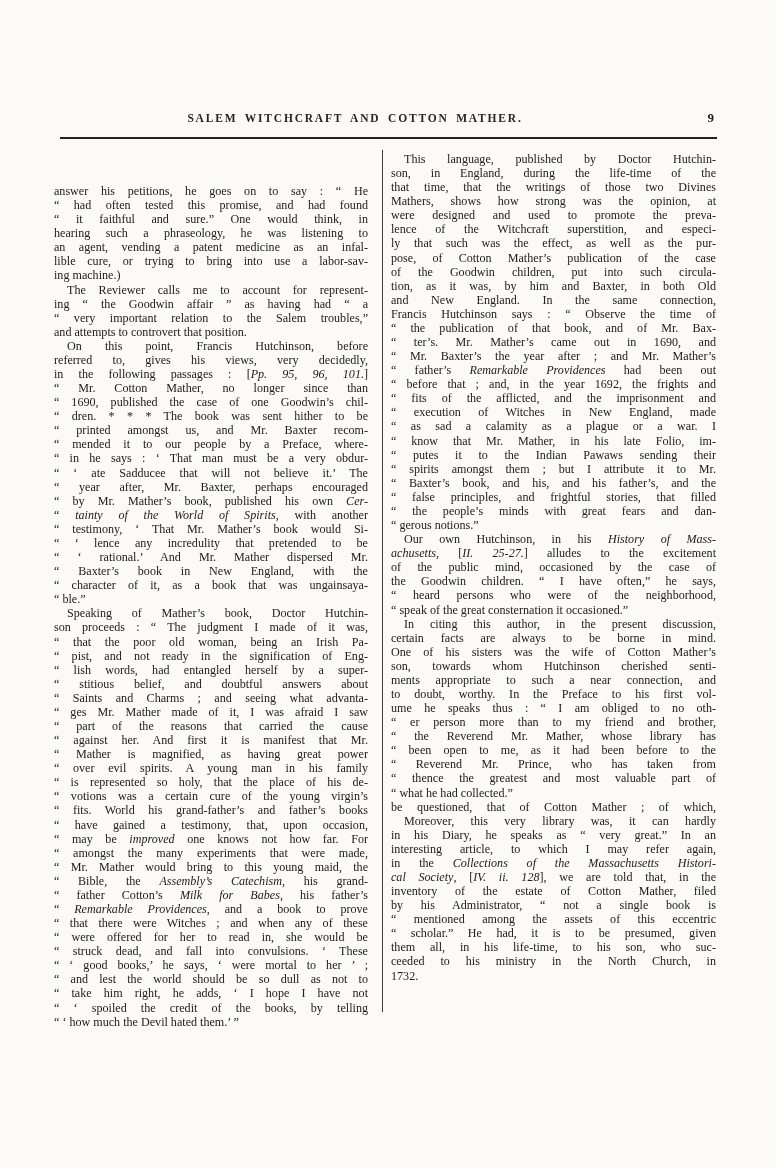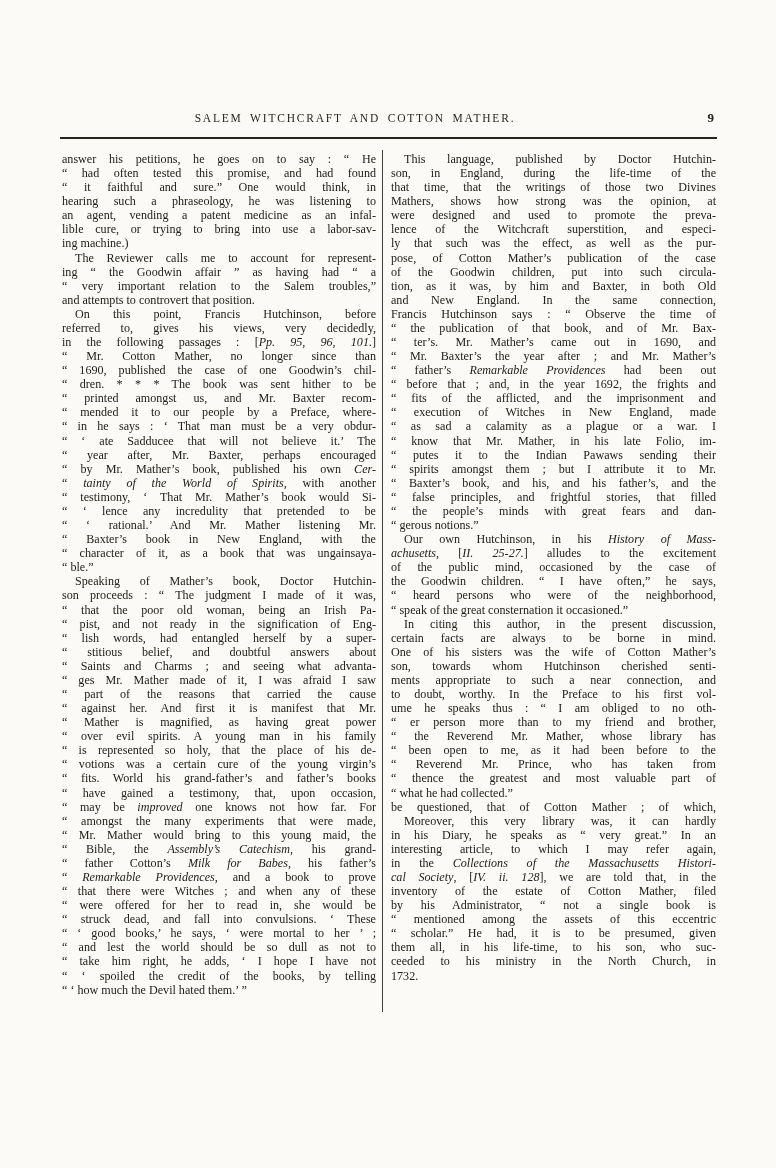--- a/index.html
+++ b/index.html
@@ -23,21 +23,21 @@
     position: absolute;
     inset: 0;
   }
   .running-head {
     position: absolute;
     top: 112px;
     left: 28px;
     width: 654px;
     text-align: center;
     font-size: 11.5px;
-    font-weight: normal;
+    font-weight: bold;
     letter-spacing: 1.8px;
     word-spacing: 3px;
     color: #2a261f;
   }
   .page-number {
     position: absolute;
     top: 110px;
     left: 688px;
     width: 26px;
     text-align: right;
@@ -59,21 +59,21 @@
     width: 1px;
     height: 862px;
     background: #433e36;
   }
   .column {
     position: absolute;
     top: 152px;
     font-size: 12.1px;
     line-height: 14.08px;
   }
-  .column.left  { left: 62px;  width: 314px; }
+  .column.left  { left: 54px;  width: 314px; margin-top: 32px; }
   .column.right { left: 391px; width: 325px; }
   .line {
     text-align: justify;
     text-align-last: justify;
   }
   .line.para-end {
     text-align: left;
     text-align-last: left;
   }
   .line.indent {
@@ -111,21 +111,21 @@
       <div class="line"><span>“ dren.  *   *   *  The book was sent hither to be</span></div>
       <div class="line"><span>“ printed amongst us, and Mr. Baxter recom-</span></div>
       <div class="line"><span>“ mended it to our people by a Preface, where-</span></div>
       <div class="line"><span>“ in he says : ‘ That man must be a very obdur-</span></div>
       <div class="line"><span>“ ‘ ate Sadducee that will not believe it.’  The</span></div>
       <div class="line"><span>“ year after, Mr. Baxter, perhaps encouraged</span></div>
       <div class="line"><span>“ by Mr. Mather’s book, published his own </span><i>Cer-</i></div>
       <div class="line"><span>“ </span><i>tainty of the World of Spirits</i><span>, with another</span></div>
       <div class="line"><span>“ testimony, ‘ That Mr. Mather’s book would Si-</span></div>
       <div class="line"><span>“ ‘ lence any incredulity that pretended to be</span></div>
-      <div class="line"><span>“ ‘ rational.’  And Mr. Mather listening Mr.</span></div>
+      <div class="line"><span>“ ‘ rational.’  And Mr. Mather dispersed Mr.</span></div>
       <div class="line"><span>“ Baxter’s book in New England, with the</span></div>
       <div class="line"><span>“ character of it, as a book that was ungainsaya-</span></div>
       <div class="line para-end"><span>“ ble.”</span></div>
       <div class="line indent"><span>Speaking of Mather’s book, Doctor Hutchin-</span></div>
       <div class="line"><span>son proceeds : “ The judgment I made of it was,</span></div>
       <div class="line"><span>“ that the poor old woman, being an Irish Pa-</span></div>
       <div class="line"><span>“ pist, and not ready in the signification of Eng-</span></div>
       <div class="line"><span>“ lish words, had entangled herself by a super-</span></div>
       <div class="line"><span>“ stitious belief, and doubtful answers about</span></div>
       <div class="line"><span>“ Saints and Charms ; and seeing what advanta-</span></div>

